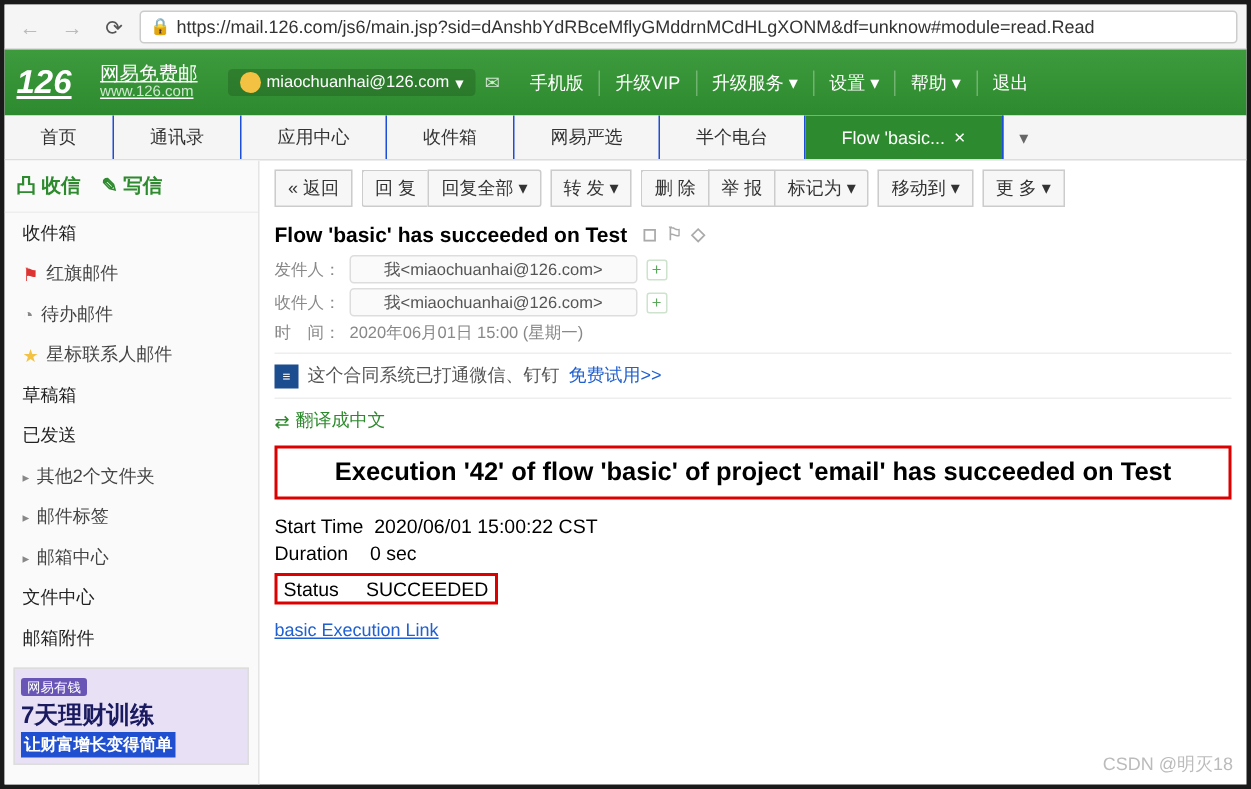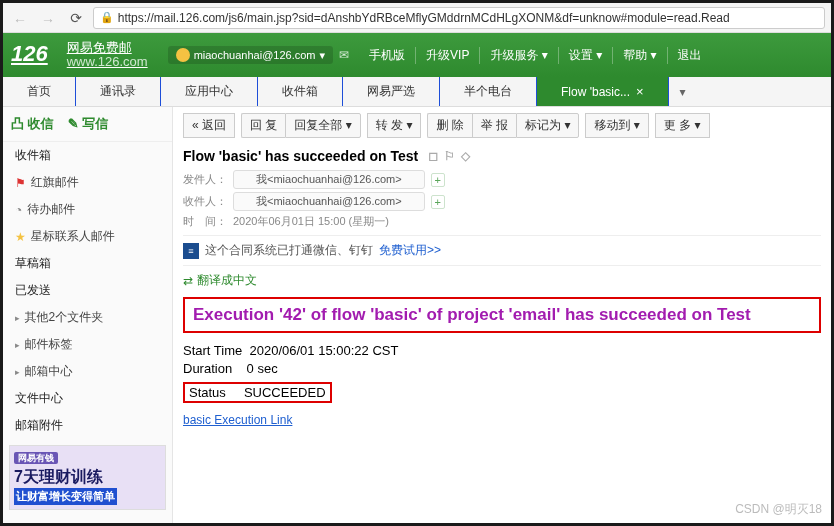--- a/index.html
+++ b/index.html
@@ -7,21 +7,21 @@
 .browser-bar { height: 30px; background: #f5f5f5; display: flex; align-items: center; padding: 0 6px; gap: 6px; border-bottom: 1px solid #ddd; }
 .nav-btn { width: 22px; height: 22px; display: flex; align-items: center; justify-content: center; color: #555; font-size: 14px; cursor: pointer; }
 .nav-btn.dis { color: #bbb; }
 .url-bar { flex: 1; height: 22px; background: #fff; border: 1px solid #ccc; border-radius: 3px; display: flex; align-items: center; padding: 0 6px; font-size: 12px; color: #333; gap: 4px; overflow: hidden; white-space: nowrap; }
 .lock { color: #666; font-size: 11px; }
 .header { height: 44px; background: linear-gradient(#3d9a3d, #2e8a2e); display: flex; align-items: center; color: #fff; padding: 0 8px; font-size: 12px; }
 .logo { display: flex; align-items: flex-start; gap: 19px; text-decoration: underline; }
 .logo-box { font-size: 22px; font-weight: bold; font-style: italic; }
 .logo-text { display: flex; flex-direction: column; line-height: 1.1; }
 .logo-text span:first-child { font-size: 13px; }
-.logo-text span:last-child { font-size: 13px; color: #cfe8cf; }
+.logo-text span:last-child { font-size: 10px; color: #cfe8cf; }
 .user-box { margin-left: 20px; background: rgba(0,0,0,0.15); padding: 2px 8px; border-radius: 3px; display: flex; align-items: center; gap: 4px; font-size: 11px; }
 .u-ico { width: 14px; height: 14px; background: #f4c242; border-radius: 50%; display: inline-block; }
 .top-links { display: flex; gap: 0; margin-left: 10px; font-size: 12px; }
 .top-links span { padding: 0 10px; border-left: 1px solid rgba(255,255,255,0.3); cursor: pointer; }
 .top-links span:first-child { border-left: none; }
 .tabs { height: 30px; background: #f5f5f5; display: flex; border-bottom: 1px solid #ddd; font-size: 12px; }
 .tab { padding: 0 24px; display: flex; align-items: center; color: #333; border-right: 1px solid #1d4ed8; cursor: pointer; }
 .tab.active { background: #2e8a2e; color: #fff; }
 .tab-close { margin-left: 6px; font-size: 13px; }
 .tab-plus { width: 28px; display: flex; align-items: center; justify-content: center; color: #666; cursor: pointer; }
@@ -29,39 +29,39 @@
 .sidebar { width: 170px; background: #fafafa; border-right: 1px solid #e5e5e5; font-size: 12px; color: #444; overflow: hidden; }
 .sb-actions { display: flex; padding: 8px; gap: 14px; border-bottom: 1px solid #eee; }
 .sb-act { color: #2e8a2e; font-weight: bold; font-size: 13px; cursor: pointer; }
 .sb-item { padding: 5px 12px; cursor: pointer; display: flex; align-items: center; gap: 5px; }
 .sb-item.bold { color: #222; }
 .flag-red { color: #d33; }
 .clock { color: #888; }
 .star { color: #f4c242; }
 .caret { color: #888; font-size: 9px; }
 .ad { margin: 6px 6px 0 6px; border: 1px solid #ddd; background: #e8e0f5; padding: 4px; }
-.ad-tag { font-size: 9px; color: #fff; background: #6955b5; padding: 1px 4px; border-radius: 2px; font-weight: bold; }
+.ad-tag { font-size: 9px; color: #fff; background: #6955b5; padding: 1px 4px; border-radius: 2px; }
 .ad-h { font-size: 16px; font-weight: bold; color: #1a1a60; margin-top: 2px; }
 .ad-sub { font-size: 11px; font-weight: bold; color: #fff; background: #2050d0; padding: 1px 2px; display: inline-block; }
 .content { flex: 1; padding: 6px 10px 10px 10px; font-size: 12px; overflow: hidden; }
 .toolbar { display: flex; gap: 6px; align-items: center; flex-wrap: wrap; }
 .tb-btn { border: 1px solid #ccc; background: #f7f7f7; padding: 3px 8px; font-size: 12px; cursor: pointer; color: #333; }
 .tb-btn.grp-l { border-radius: 2px 0 0 2px; border-right: none; }
 .tb-btn.grp-r { border-radius: 0 2px 2px 0; }
 .subject { font-weight: bold; font-size: 14px; margin: 10px 0 6px 0; display: flex; align-items: center; gap: 10px; }
 .subject-icons { color: #aaa; font-size: 12px; display: flex; gap: 6px; }
 .meta-row { display: flex; align-items: center; font-size: 11px; color: #888; margin: 3px 0; gap: 6px; }
 .pill { border: 1px solid #ddd; border-radius: 3px; padding: 1px 22px; color: #555; background: #fafafa; }
 .plus-sm { border: 1px solid #cde3cd; color: #5aa65a; width: 14px; height: 14px; display: inline-flex; align-items: center; justify-content: center; font-size: 11px; border-radius: 2px; cursor: pointer; }
 .notice { background: #fff; border-top: 1px solid #eee; border-bottom: 1px solid #eee; padding: 6px 0; margin-top: 6px; display: flex; align-items: center; gap: 6px; color: #555; }
 .notice-ico { width: 16px; height: 16px; background: #1b4d8f; color: #fff; display: inline-flex; align-items: center; justify-content: center; font-size: 9px; }
 .notice a { color: #2060d0; text-decoration: none; }
 .translate { color: #2e8a2e; padding: 6px 0; display: flex; align-items: center; gap: 4px; cursor: pointer; }
 .body-box { border: 2px solid #d00; padding: 6px 8px; margin-top: 2px; }
-.body-h { font-size: 17px; font-weight: bold; color: #a21caf; }
+.body-h { font-size: 17px; font-weight: bold; color: #000000; text-align: center; }
 .kv { font-size: 13px; margin-top: 10px; }
 .kv div { margin: 3px 0; }
 .status-box { border: 2px solid #d00; display: inline-block; padding: 1px 4px; margin-top: 2px; }
 .link { color: #2060d0; text-decoration: underline; font-size: 12px; cursor: pointer; display: inline-block; margin-top: 4px; }
 .watermark { position: absolute; right: 12px; bottom: 8px; color: rgba(120,120,120,0.5); font-size: 12px; }
 </style>
 </head>
 <body>
 
 <div class="browser-bar">

